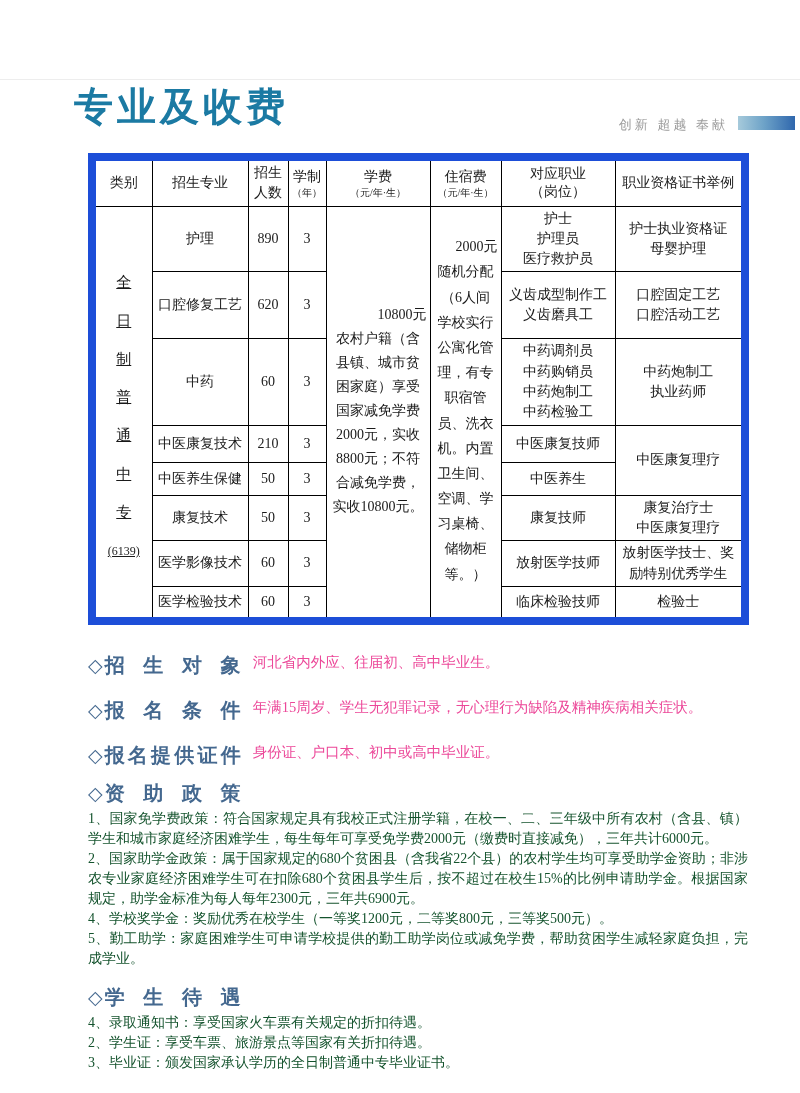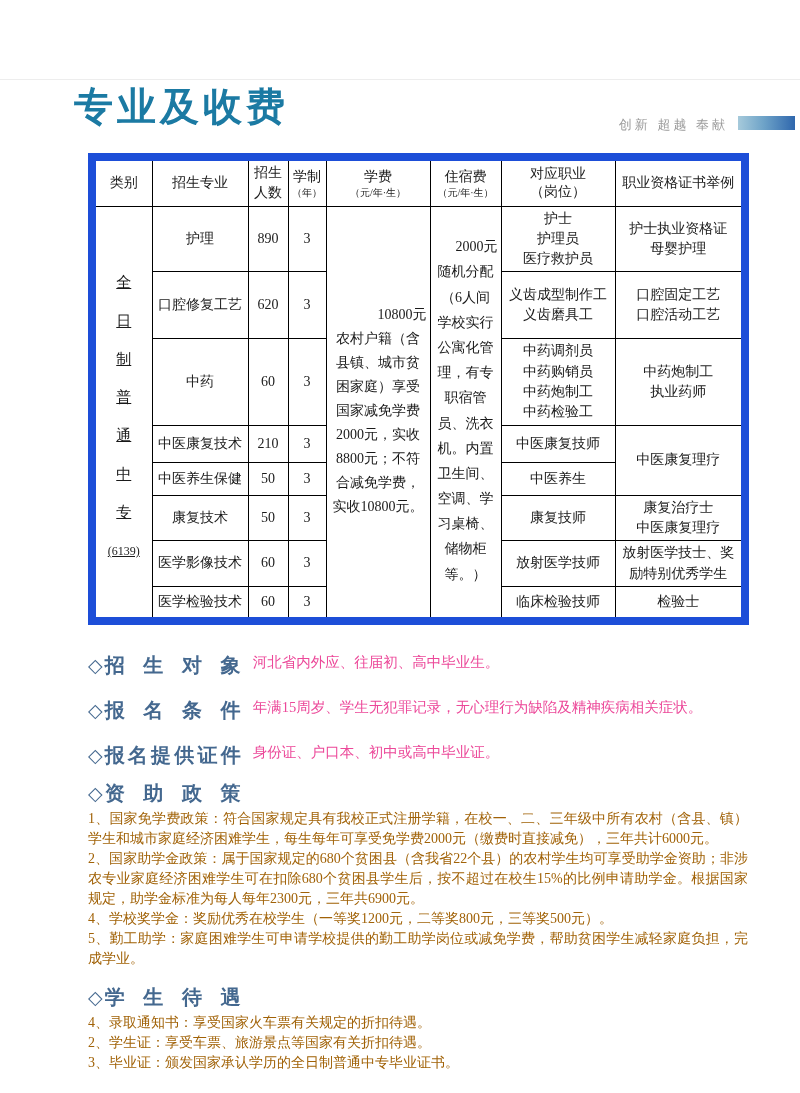--- a/index.html
+++ b/index.html
@@ -37,21 +37,21 @@
   td.dorm-cell .fee-detail { line-height:1.8; text-align:left; }
 
   
   .sections { margin:18px 52px 0 88px; width:660px; }
   .sec-head { display:flex; align-items:center; color:#44688f; font-family:"Liberation Sans","DejaVu Sans",sans-serif; font-weight:bold; font-size:20px; margin:10px 0 4px 0; }
   .diamond { font-size:19px; font-weight:normal; margin-right:2px; line-height:1; }
   .sec-title { display:inline-block; width:136px; text-align:justify; text-align-last:justify; line-height:1.2; }
   .sec-inline { display:flex; align-items:center; margin:7px 0; }
   .sec-inline .inline-text { font-size:14.5px; color:#ec4899; margin-left:12px; white-space:nowrap; }
   .para-list { margin-top:2px; }
-  .para { font-size:14px; line-height:20px; text-align:justify; color:#a16207; }
+  .para { font-size:14px; line-height:20px; text-align:justify; color:#14532d; }
   .item-list .para { text-align:left; }
 </style>
 </head>
 <body>
 
 <div class="page">
 
   <div class="topbar">
     <span class="slogan">创新 超越 奉献</span>
     <span class="grad-bar"></span>

